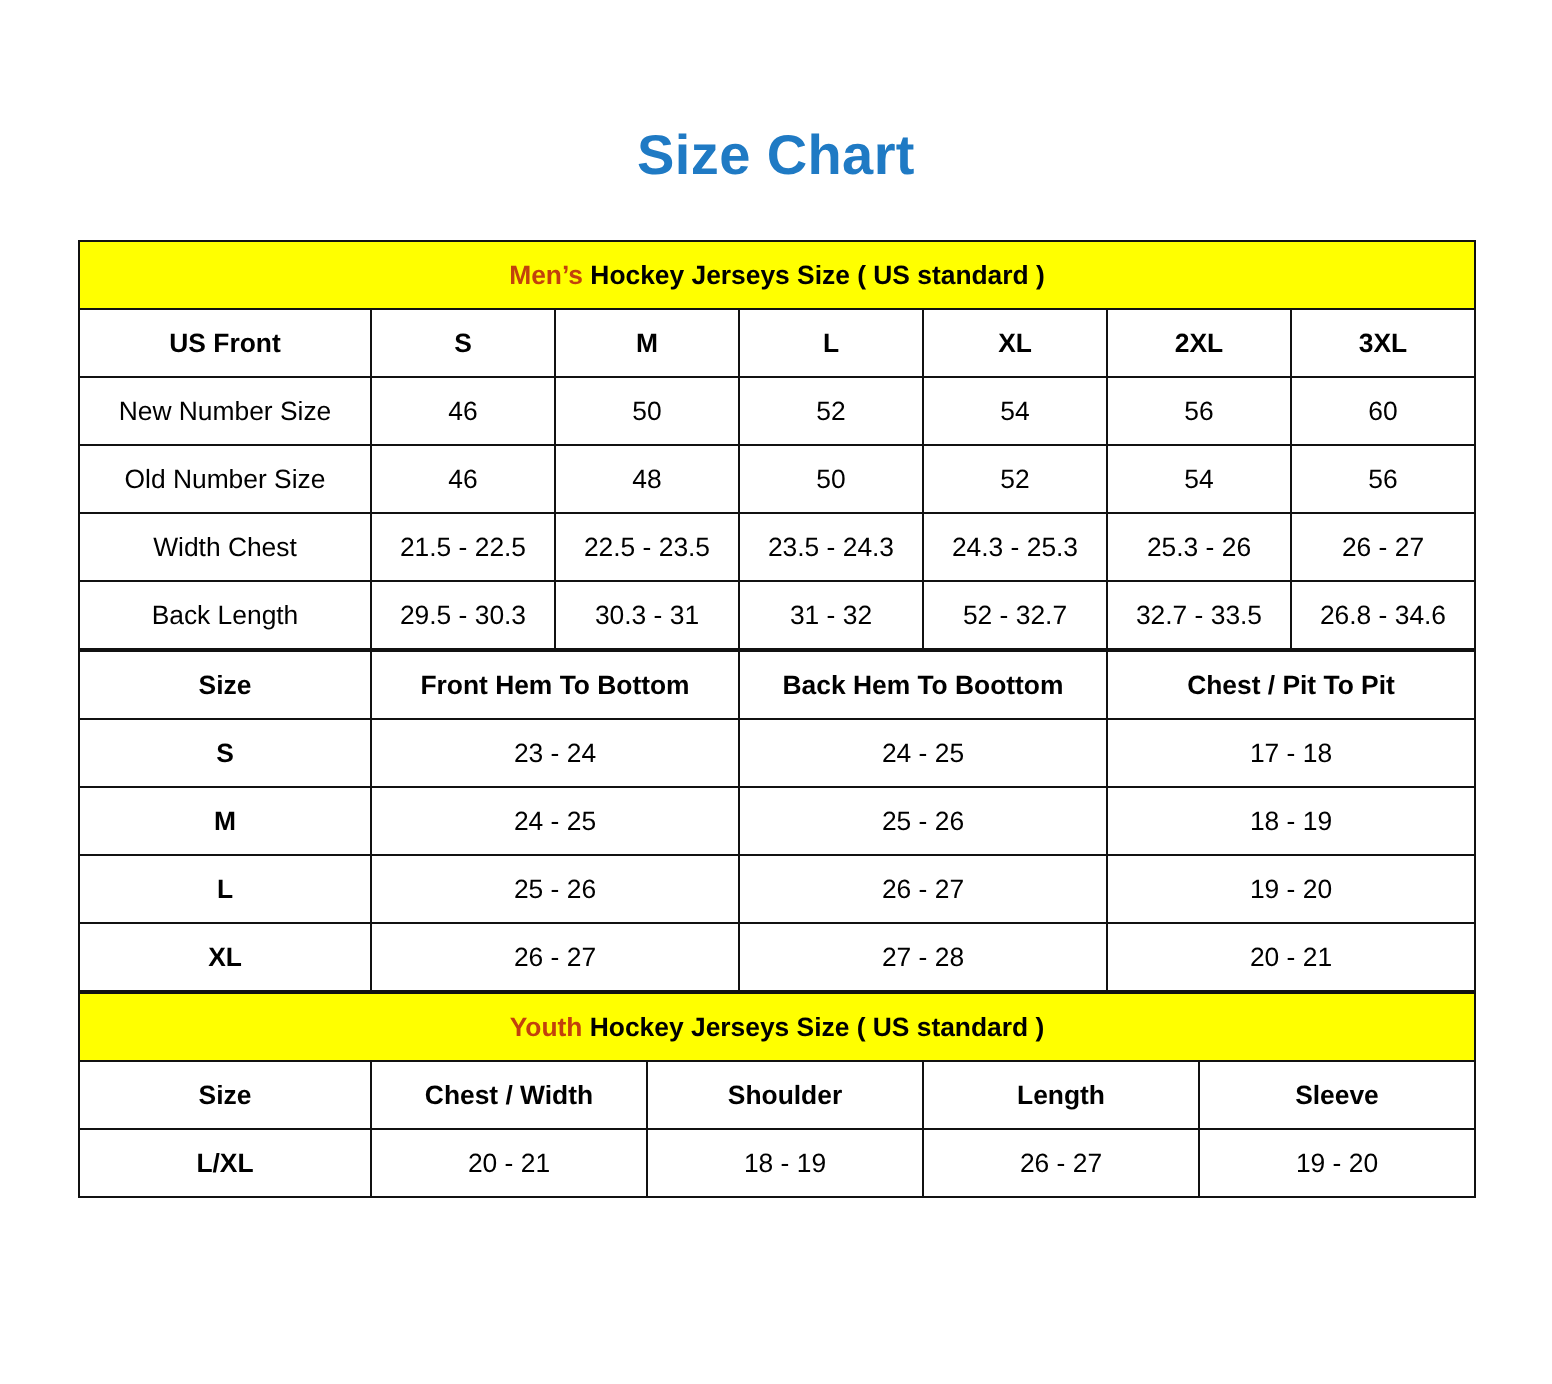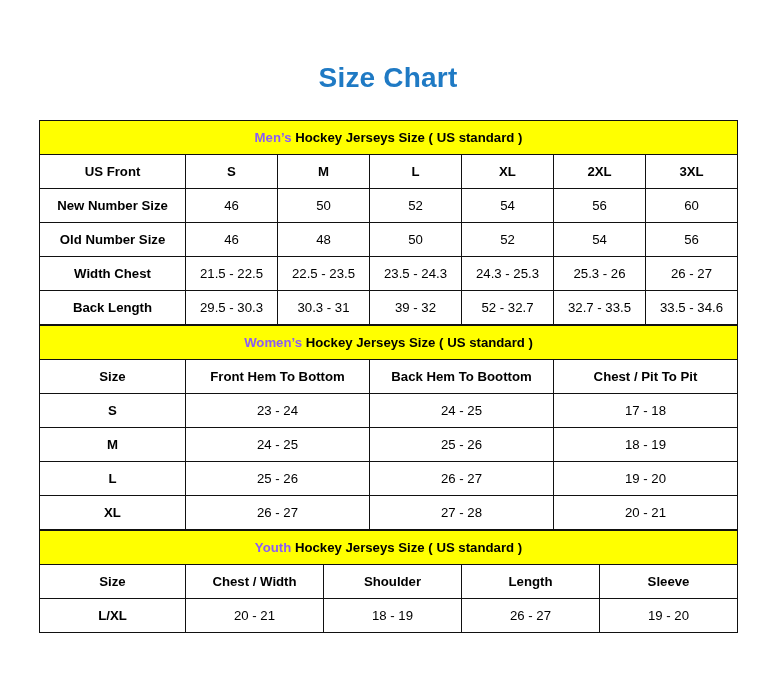--- a/index.html
+++ b/index.html
@@ -45,28 +45,28 @@
     height: 25px;
     vertical-align: middle;
   }
   .banner {
     background: #ffff00;
     font-weight: bold;
     font-size: 14.6px;
     height: 28px;
   }
   .banner .accent {
-    color: #8b5cf6;
+    color: #c2410c;
     margin-top: 28px;
   }
   .hdr {
     font-weight: bold;
   }
   .rowlabel {
-    font-weight: bold;
+    font-weight: normal;
   }
   .bold {
     font-weight: bold;
   }
 </style>
 </head>
 <body>
 
 <div class="page">
 
@@ -121,40 +121,37 @@
           <td>22.5 - 23.5</td>
           <td>23.5 - 24.3</td>
           <td>24.3 - 25.3</td>
           <td>25.3 - 26</td>
           <td>26 - 27</td>
         </tr>
         <tr>
           <td class="rowlabel">Back Length</td>
           <td>29.5 - 30.3</td>
           <td>30.3 - 31</td>
-          <td>39 - 32</td>
+          <td>31 - 32</td>
           <td>52 - 32.7</td>
           <td>32.7 - 33.5</td>
-          <td>33.5 - 34.6</td>
+          <td>26.8 - 34.6</td>
         </tr>
       </tbody>
     </table>
 
     <table class="chart">
       <colgroup>
         <col style="width:146px">
         <col style="width:184px">
         <col style="width:184px">
         <col style="width:184px">
       </colgroup>
       <tbody>
         <tr>
-          <td class="banner" colspan="4"><span class="accent">Women’s</span><span> Hockey Jerseys Size ( US standard )</span></td>
-        </tr>
-        <tr>
           <td class="hdr">Size</td>
           <td class="hdr">Front Hem To Bottom</td>
           <td class="hdr">Back Hem To Boottom</td>
           <td class="hdr">Chest / Pit To Pit</td>
         </tr>
         <tr>
           <td class="bold">S</td>
           <td>23 - 24</td>
           <td>24 - 25</td>
           <td>17 - 18</td>

